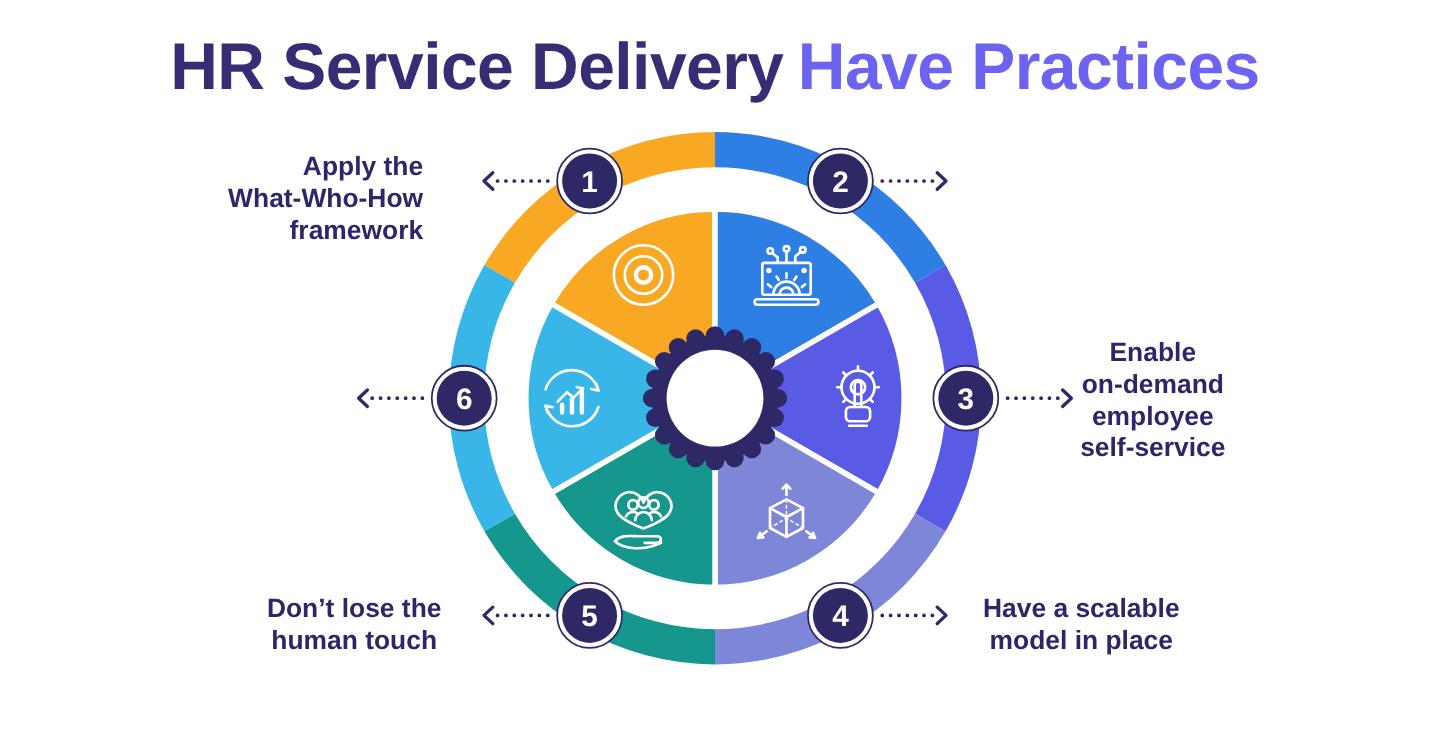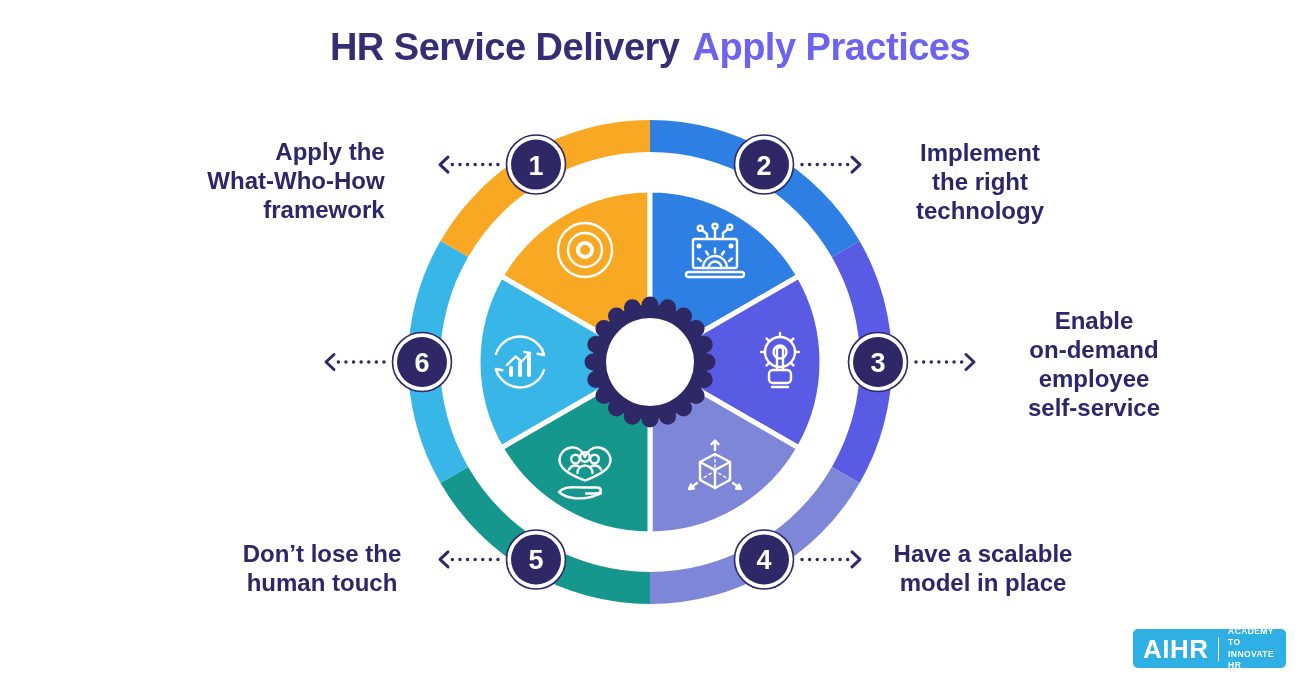--- a/index.html
+++ b/index.html
@@ -1,39 +1,39 @@
 <!DOCTYPE html>
 <html><head>
 <meta charset="utf-8">
 <style>
   html,body{margin:0;padding:0;background:#ffffff;width:1300px;height:679px;overflow:hidden;
     font-family:"Liberation Sans", sans-serif;}
   .stage{position:relative;width:1300px;height:679px;background:#ffffff;}
   .title{position:absolute;top:26px;left:0;width:100%;display:flex;justify-content:center;gap:13px;
-    font-size:38px;font-weight:bold;letter-spacing:-0.5px;white-space:nowrap;}
+    font-size:60px;font-weight:bold;letter-spacing:-0.5px;white-space:nowrap;}
   .title .t-main{color:#352E75;}
   .title .t-accent{color:#6C63F1;}
   .lbl{position:absolute;transform:translate(-50%,-50%);text-align:center;white-space:pre-line;
     font-size:24px;font-weight:bold;color:#2B2769;line-height:1.21;}
   svg.wheel{position:absolute;left:0;top:0;}
   .logo{position:absolute;left:1133px;top:629px;width:153px;height:39px;background:#2FB0E4;
     border-radius:5px;display:flex;align-items:center;padding:0 10px;box-sizing:border-box;gap:9px;}
   .logo-brand{color:#ffffff;font-size:26px;font-weight:bold;letter-spacing:0.5px;line-height:1;}
   .logo-divider{width:2px;height:24px;background:#ffffff;}
   .logo-tagline{display:flex;flex-direction:column;color:#ffffff;font-size:8.5px;font-weight:bold;
     line-height:1.3;letter-spacing:0.4px;}
 </style>
 </head>
 <body>
 
 <div class="stage">
 
   <div class="title">
     <span class="t-main">HR Service Delivery</span>
-    <span class="t-accent">Apply Practices</span>
+    <span class="t-accent">Have Practices</span>
   </div>
 
   <svg class="wheel" id="wheel" width="1300" height="679" viewBox="0 0 1300 679">
     <g id="ring-group">
         <path d="M440.4218522841659,240.99999999999997 A242,242 0 0 1 650,120 L650,152 A210,210 0 0 0 468.1346652052679,257 Z" fill="#F8A823"></path>
         <path d="M650,120 A242,242 0 0 1 859.5781477158341,240.99999999999997 L831.8653347947321,257 A210,210 0 0 0 650,152 Z" fill="#2E7FE3"></path>
         <path d="M859.5781477158341,240.99999999999997 A242,242 0 0 1 859.5781477158341,482.99999999999994 L831.8653347947321,466.99999999999994 A210,210 0 0 0 831.8653347947321,257 Z" fill="#5A5BE4"></path>
         <path d="M859.5781477158341,482.99999999999994 A242,242 0 0 1 650,604 L650,572 A210,210 0 0 0 831.8653347947321,466.99999999999994 Z" fill="#7E86D8"></path>
         <path d="M650,604 A242,242 0 0 1 440.4218522841659,483.0000000000001 L468.13466520526794,467.0000000000001 A210,210 0 0 0 650,572 Z" fill="#16978D"></path>
         <path d="M440.4218522841659,483.0000000000001 A242,242 0 0 1 440.4218522841659,240.99999999999997 L468.1346652052679,257 A210,210 0 0 0 468.13466520526794,467.0000000000001 Z" fill="#38B6E8"></path>
@@ -163,34 +163,23 @@
         <path d="M334,354.50000000000006 L326,362.00000000000006 L334,369.50000000000006" stroke="#2E2866" stroke-width="3" stroke-linecap="round" stroke-linejoin="round" fill="none"></path>
         <circle cx="422" cy="362.00000000000006" r="29.5" fill="#fff" stroke="#2E2866" stroke-width="1.6"></circle>
         <circle cx="422" cy="362.00000000000006" r="25" fill="#2E2866"></circle>
         <text x="422" y="362.00000000000006" text-anchor="middle" dominant-baseline="central" dy="1" fill="#fff" font-size="27" font-weight="bold" font-family="&quot;Liberation Sans&quot;, sans-serif">6</text>
       </g>
   </svg>
 
   <div class="lbl" style="left:296px;top:181px;text-align:right;">Apply the
 What-Who-How
 framework</div>
-  <div class="lbl" style="left:980px;top:182px;">Implement
-the right
-technology</div>
-  <div class="lbl" style="left:1094px;top:364px;">Enable
+  <div class="lbl" style="left:1048px;top:364px;">Enable
 on-demand
 employee
 self-service</div>
   <div class="lbl" style="left:983px;top:568px;">Have a scalable
 model in place</div>
   <div class="lbl" style="left:322px;top:568px;">Don’t lose the
 human touch</div>
 
-  <div class="logo">
-    <span class="logo-brand">AIHR</span>
-    <span class="logo-divider"></span>
-    <span class="logo-tagline">
-      <span>ACADEMY TO</span>
-      <span>INNOVATE HR</span>
-    </span>
-  </div>
 
 </div>
 
 </body></html>

